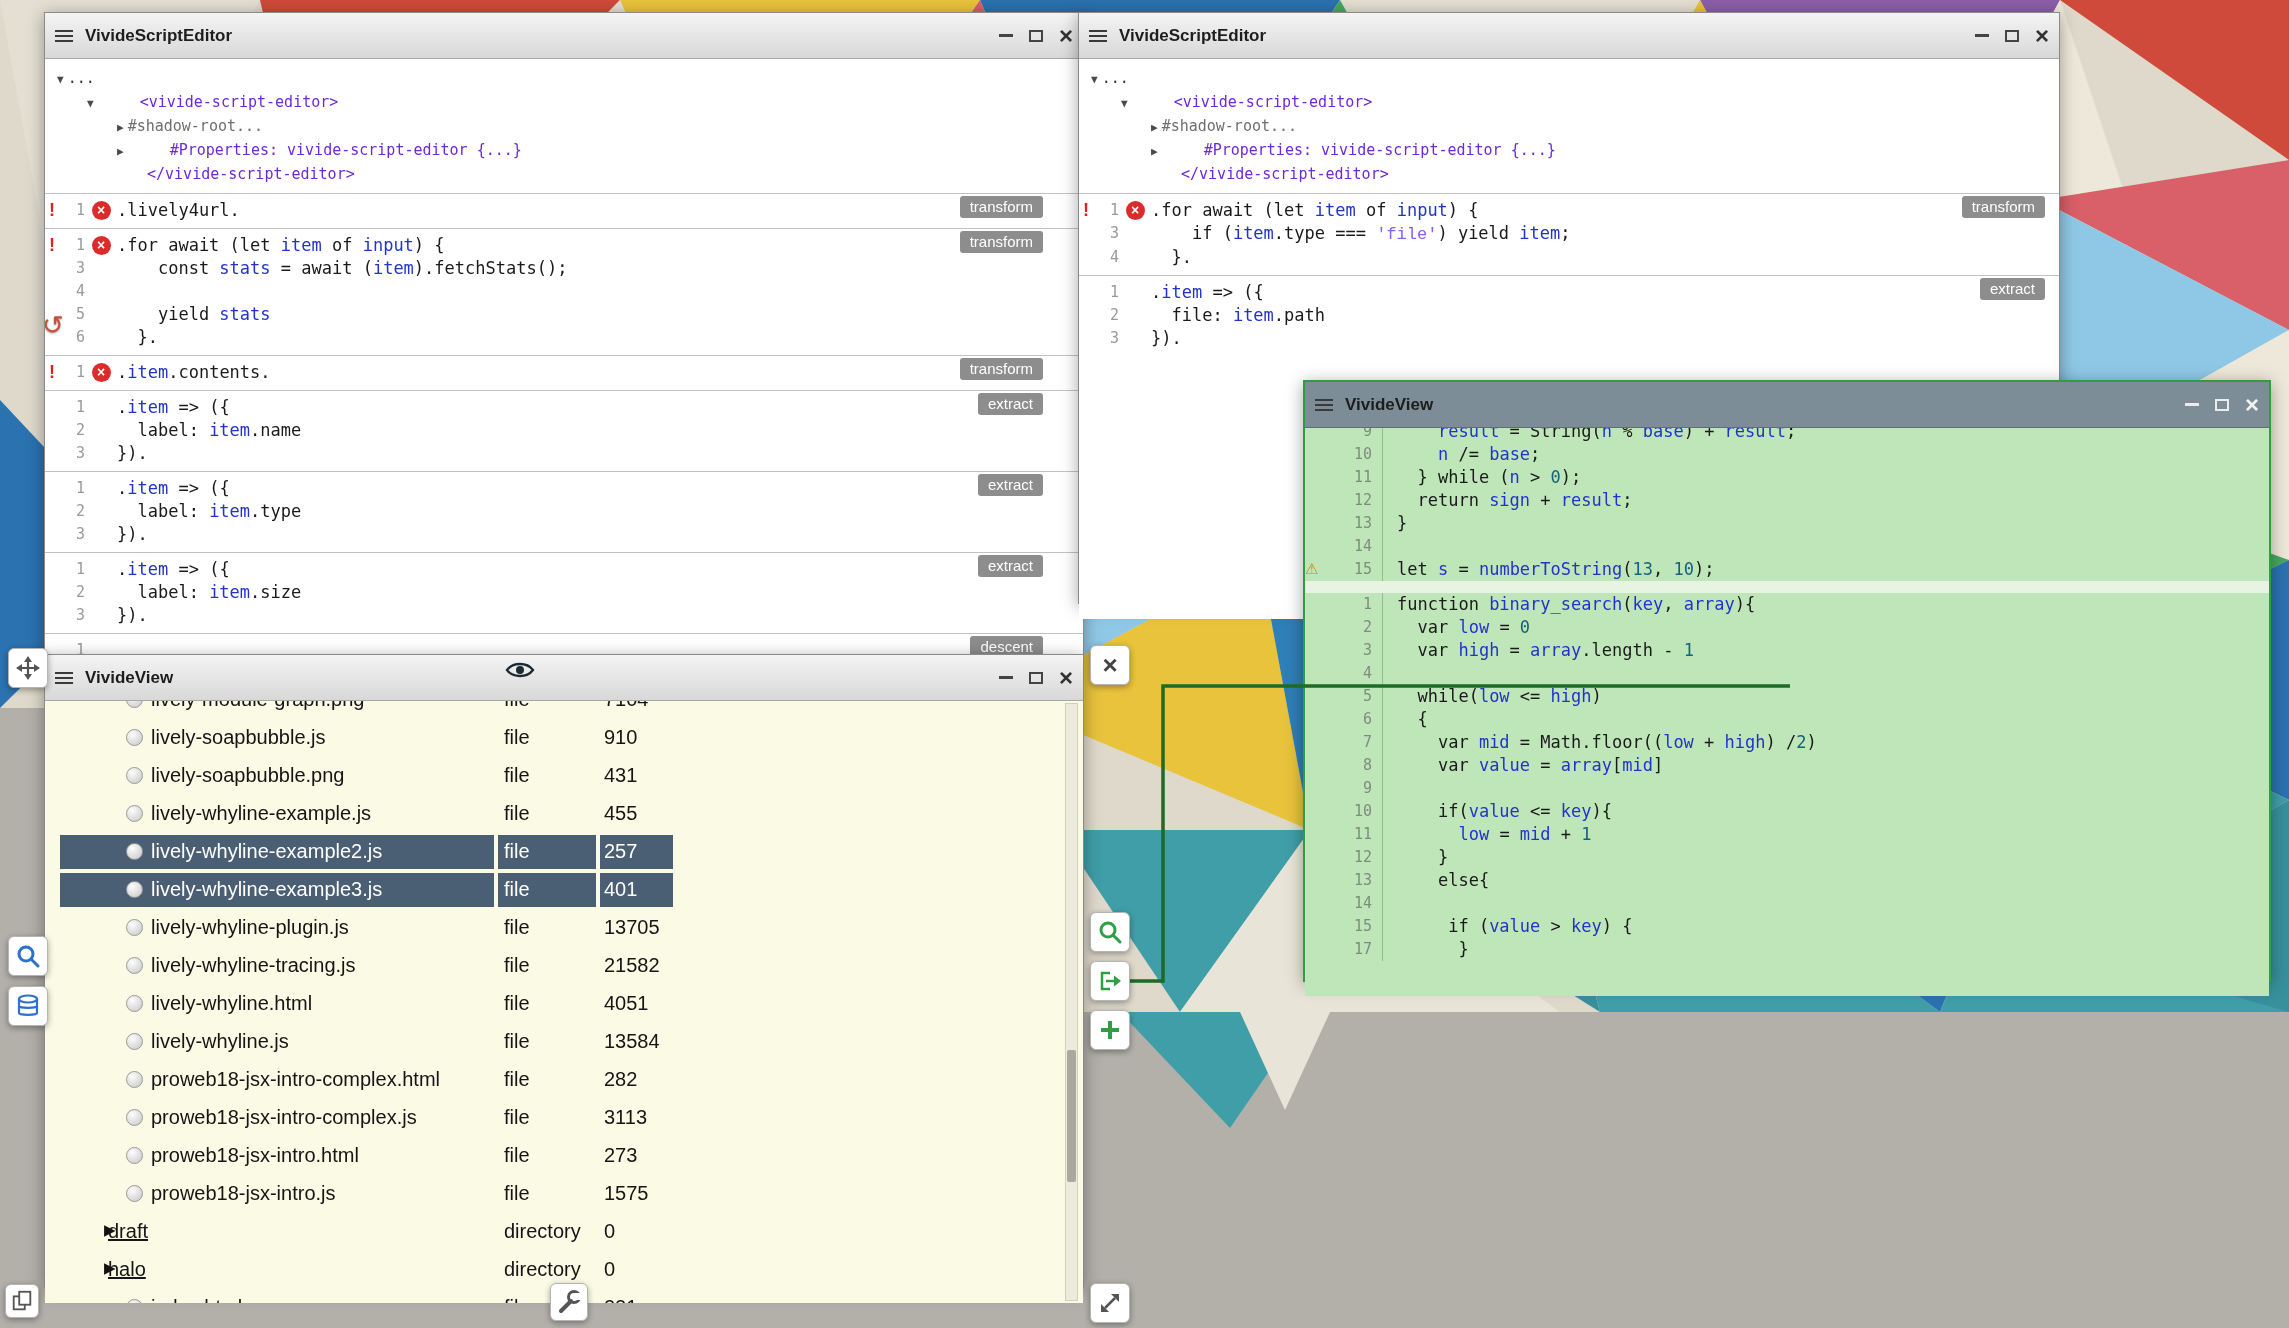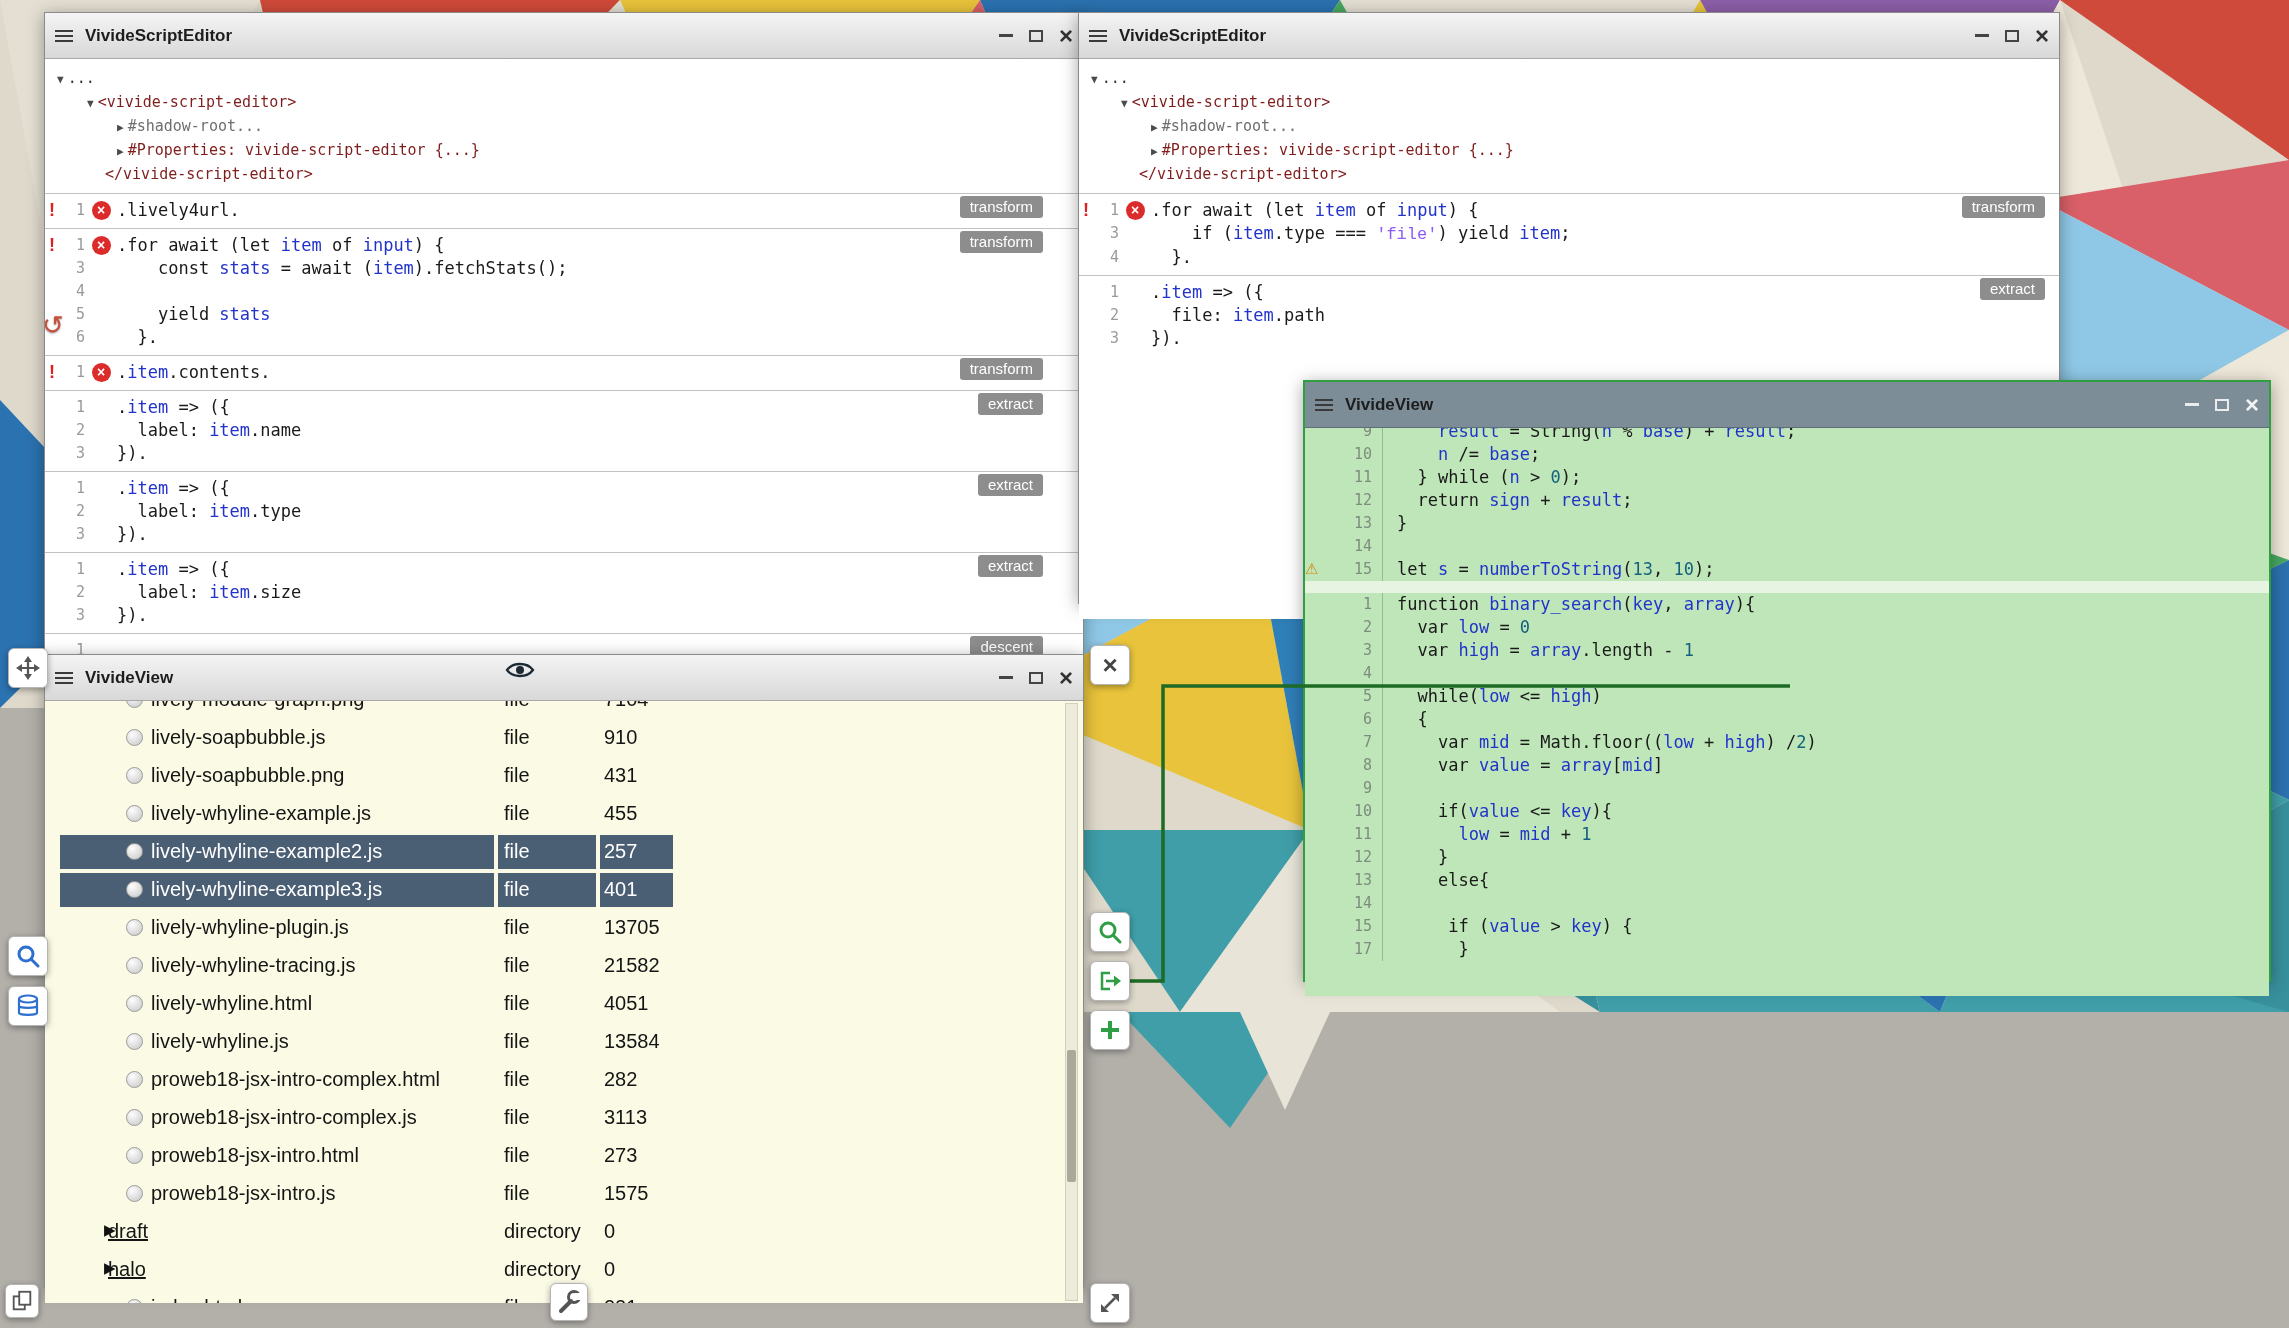--- a/index.html
+++ b/index.html
@@ -29,21 +29,21 @@
   .gv .btn-min { background:#ececec; }
   .gv .btn-max { border-color:#ececec; }
   .gv .btn-close { color:#f2f2f2; }
 
   
   .ed-content { position:relative; height:calc(100% - 30px); overflow:hidden; background:#fff; }
   .tree { padding:8px 0 8px 0; font-family:"DejaVu Sans Mono",monospace;
     font-size:15px; line-height:22px; }
   .tree-row { white-space:pre; }
   .tree-arrow { color:#4a4a4a; font-size:11px; margin-right:4px; }
-  .t-tag { color:#7f1d1d; }
+  .t-tag { color:#6d28d9;margin-left:42px; }
   .t-gray { color:#6e6e6e; }
   .t-plain { color:#333; }
 
   .sec { position:relative; border-top:1px solid #c2c2c2; padding:5px 0 6px; }
   .code-row { display:flex; line-height:23px; font-family:"DejaVu Sans Mono",monospace;
     font-size:17px; }
   .excl { width:14px; flex:none; text-align:center; color:#e02020; font-weight:bold;
     font-size:18px; font-family:"Liberation Sans",sans-serif; }
   .ln { width:26px; flex:none; text-align:right; color:#9a9a9a; font-size:15px; }
   .badge-slot { width:32px; flex:none; display:flex; justify-content:center; align-items:center; }

